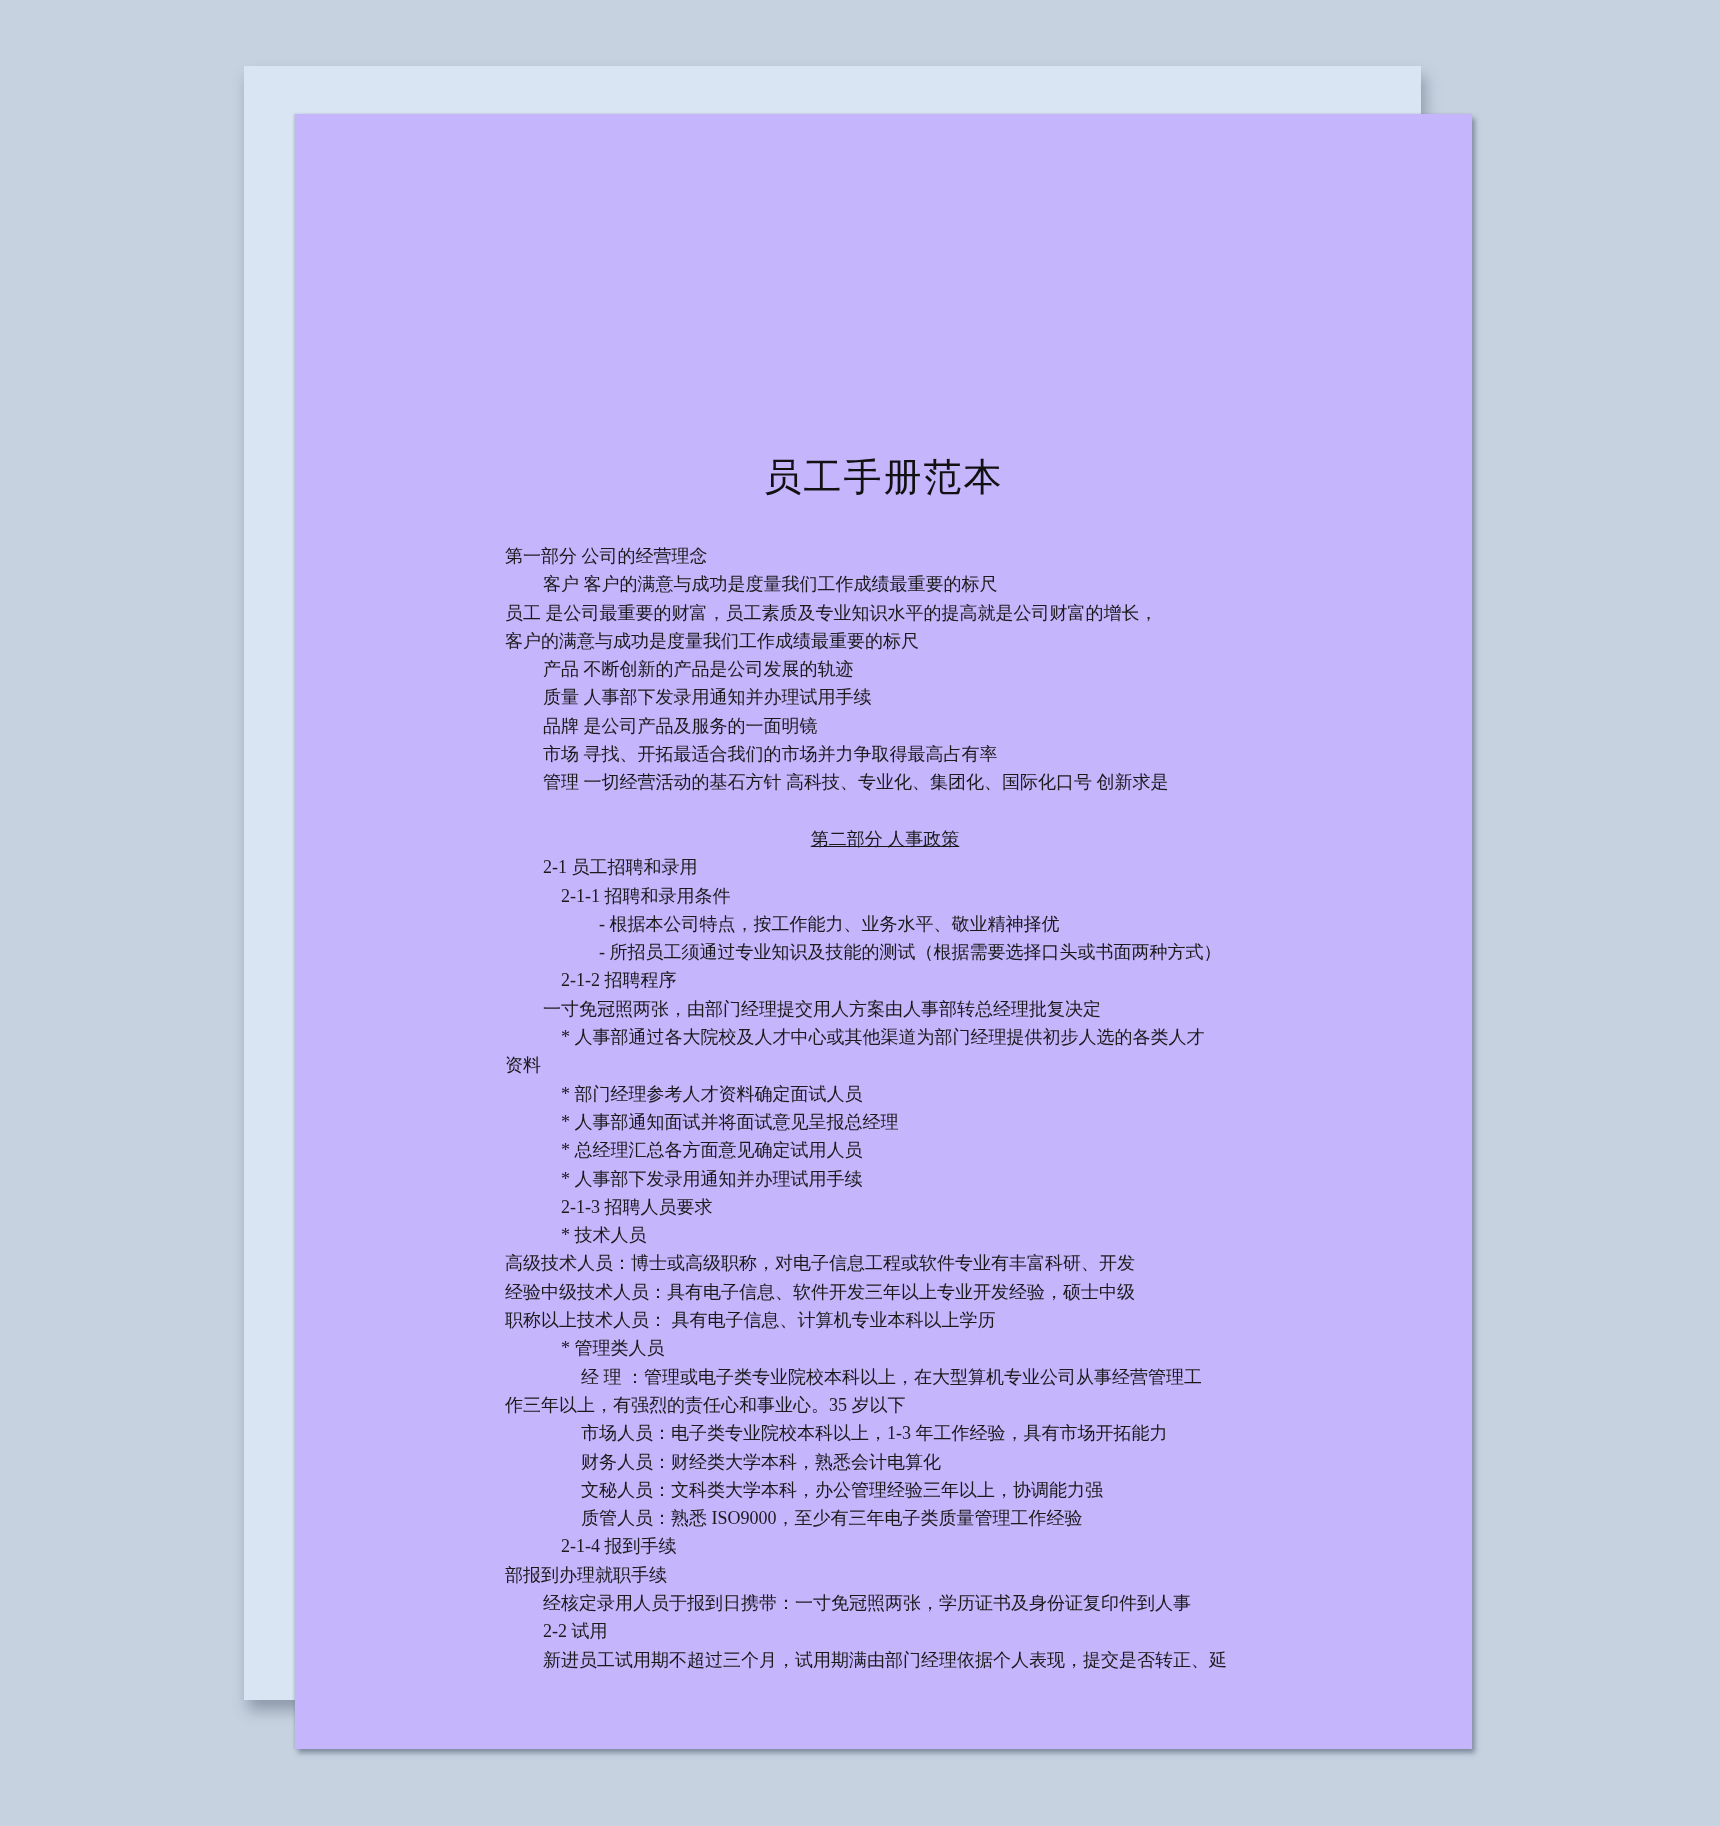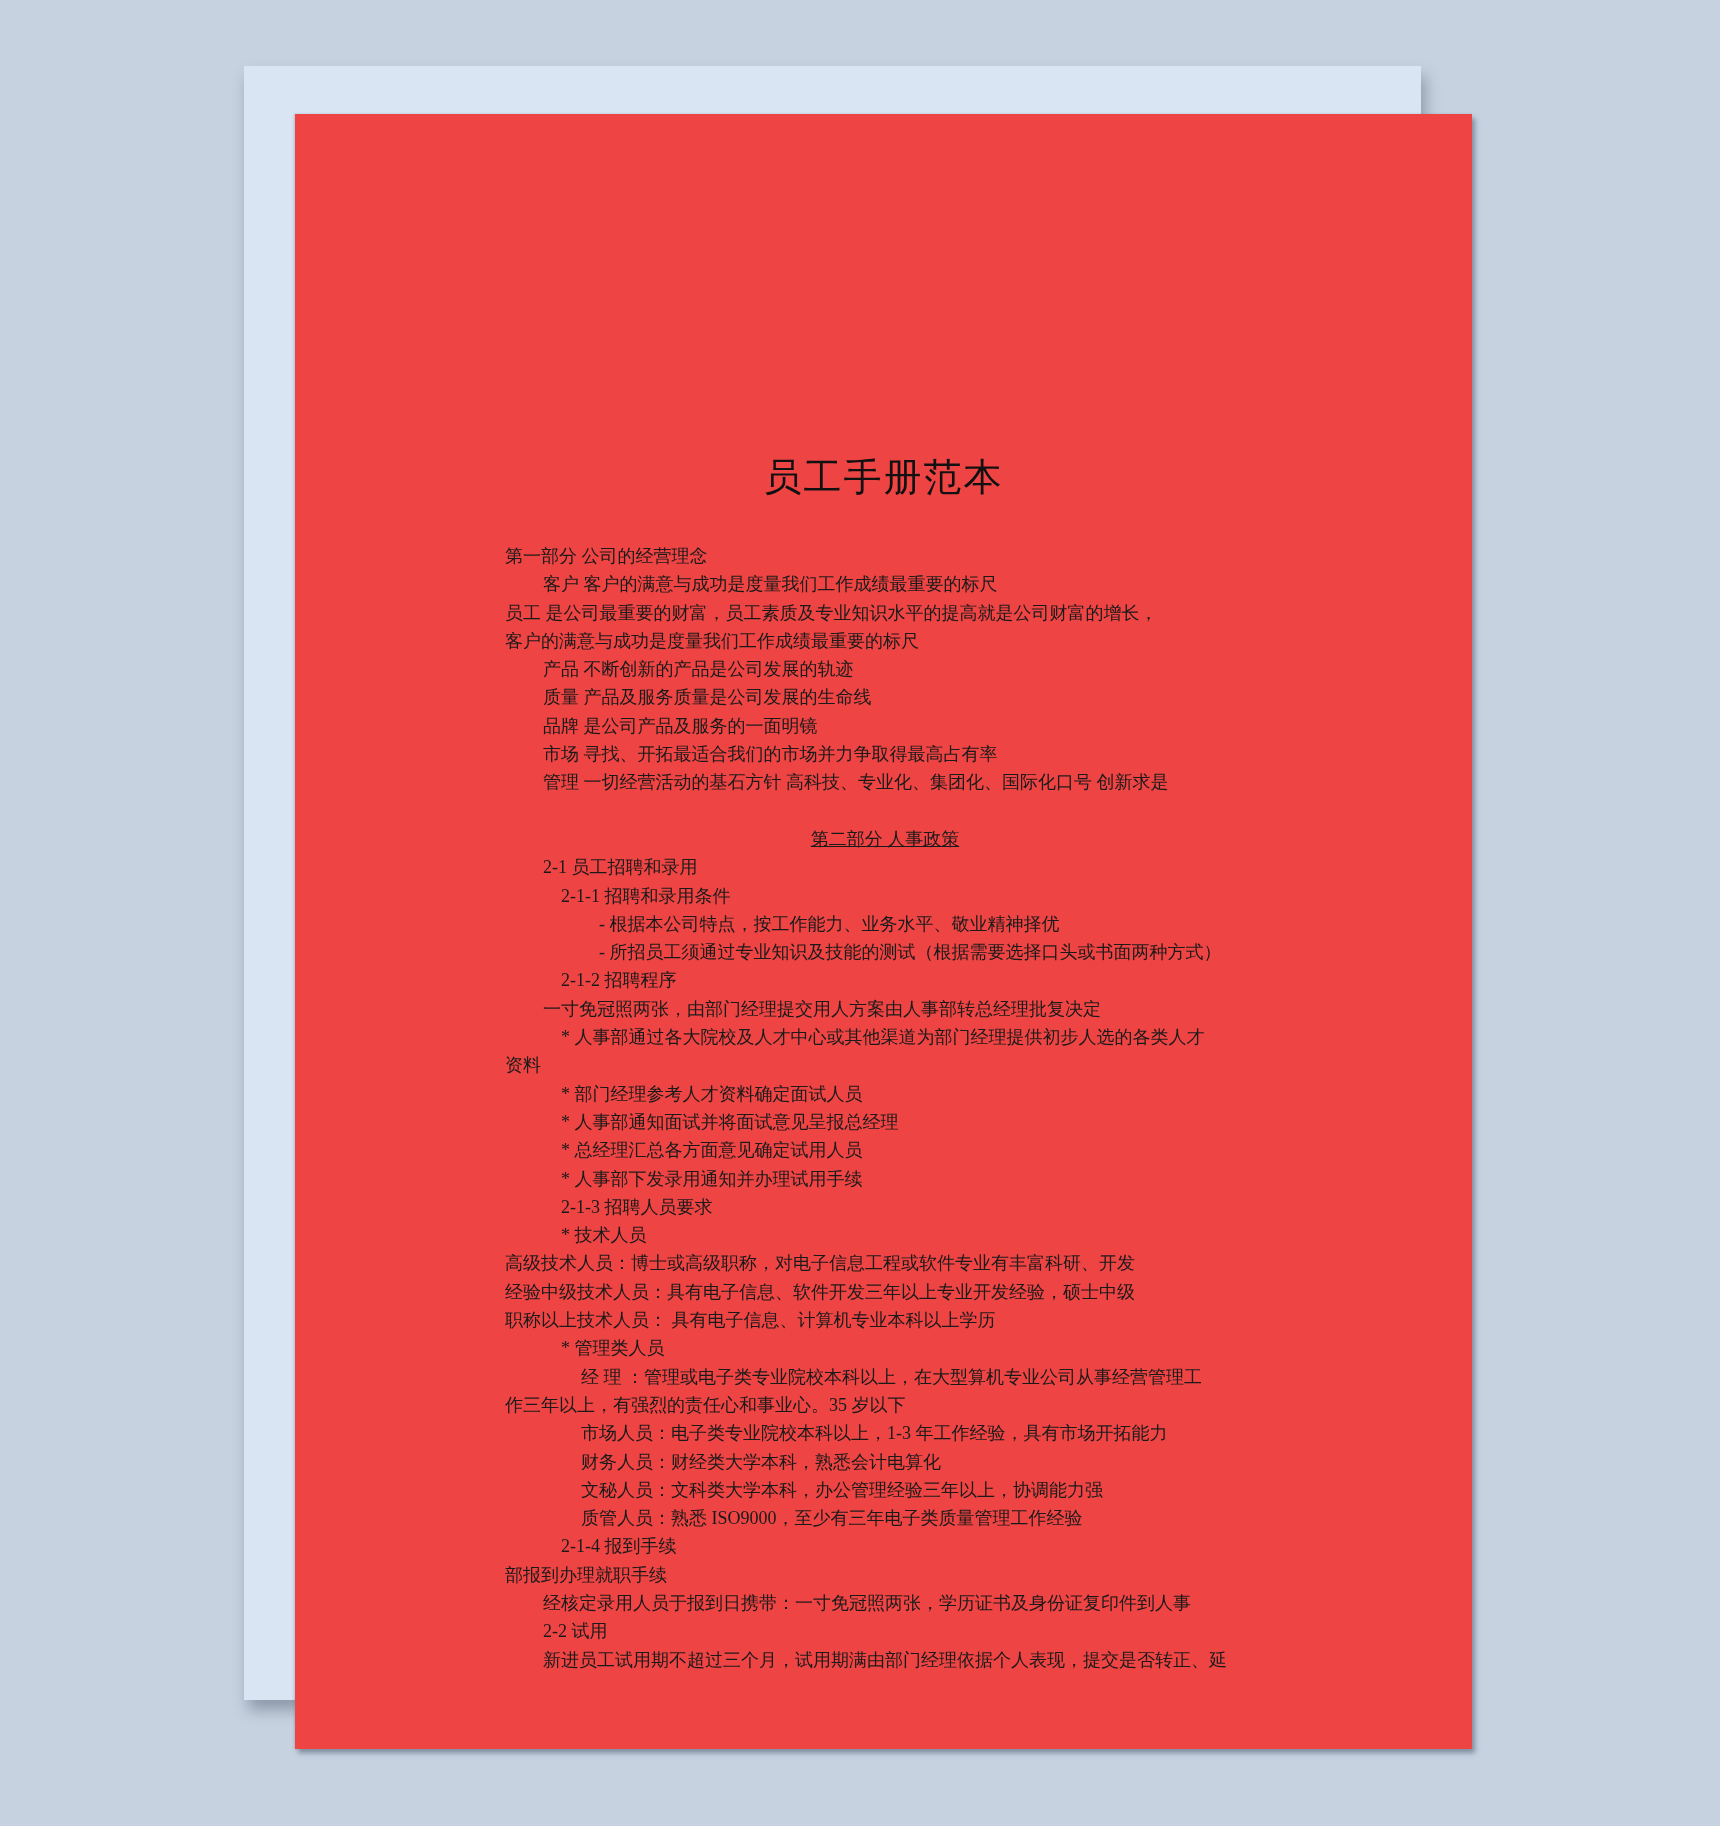--- a/index.html
+++ b/index.html
@@ -11,21 +11,21 @@
   }
   .back-page {
     position: absolute; left: 244px; top: 66px;
     width: 1177px; height: 1634px;
     background: #dae5f3;
     box-shadow: 4px 10px 14px rgba(70, 85, 105, 0.45);
   }
   .front-page {
     position: absolute; left: 295px; top: 114px;
     width: 1177px; height: 1635px;
-    background: #ef4444;
+    background: #c4b5fd;
     box-shadow: -1px 0 2px rgba(120,135,160,0.35), 3px 4px 5px rgba(70, 85, 105, 0.55);
   }
   .doc-title {
     position: absolute; left: 0; right: 0; top: 338px;
     text-align: center;
     font-size: 38px; color: #111;
     letter-spacing: 2px;
     margin: 0; font-weight: normal;
   }
   .body-lines {
@@ -50,21 +50,21 @@
 <div class="back-page"></div>
 
 <div class="front-page">
   <h1 class="doc-title">员工手册范本</h1>
   <div class="body-lines" id="body-lines">
       <div class="line indent-0">第一部分  公司的经营理念</div>
       <div class="line indent-1">客户    客户的满意与成功是度量我们工作成绩最重要的标尺</div>
       <div class="line indent-0">员工    是公司最重要的财富，员工素质及专业知识水平的提高就是公司财富的增长，</div>
       <div class="line indent-0">客户的满意与成功是度量我们工作成绩最重要的标尺</div>
       <div class="line indent-1">产品    不断创新的产品是公司发展的轨迹</div>
-      <div class="line indent-1">质量    产品及服务质量是公司发展的生命线</div>
+      <div class="line indent-1">质量    人事部下发录用通知并办理试用手续</div>
       <div class="line indent-1">品牌    是公司产品及服务的一面明镜</div>
       <div class="line indent-1">市场    寻找、开拓最适合我们的市场并力争取得最高占有率</div>
       <div class="line indent-1">管理    一切经营活动的基石方针  高科技、专业化、集团化、国际化口号  创新求是</div>
       <div class="line indent-0 blank"></div>
       <div class="line center">第二部分  人事政策</div>
       <div class="line indent-1">2-1  员工招聘和录用</div>
       <div class="line indent-2">2-1-1  招聘和录用条件</div>
       <div class="line indent-5">-  根据本公司特点，按工作能力、业务水平、敬业精神择优</div>
       <div class="line indent-5">-  所招员工须通过专业知识及技能的测试（根据需要选择口头或书面两种方式）</div>
       <div class="line indent-2">2-1-2  招聘程序</div>

